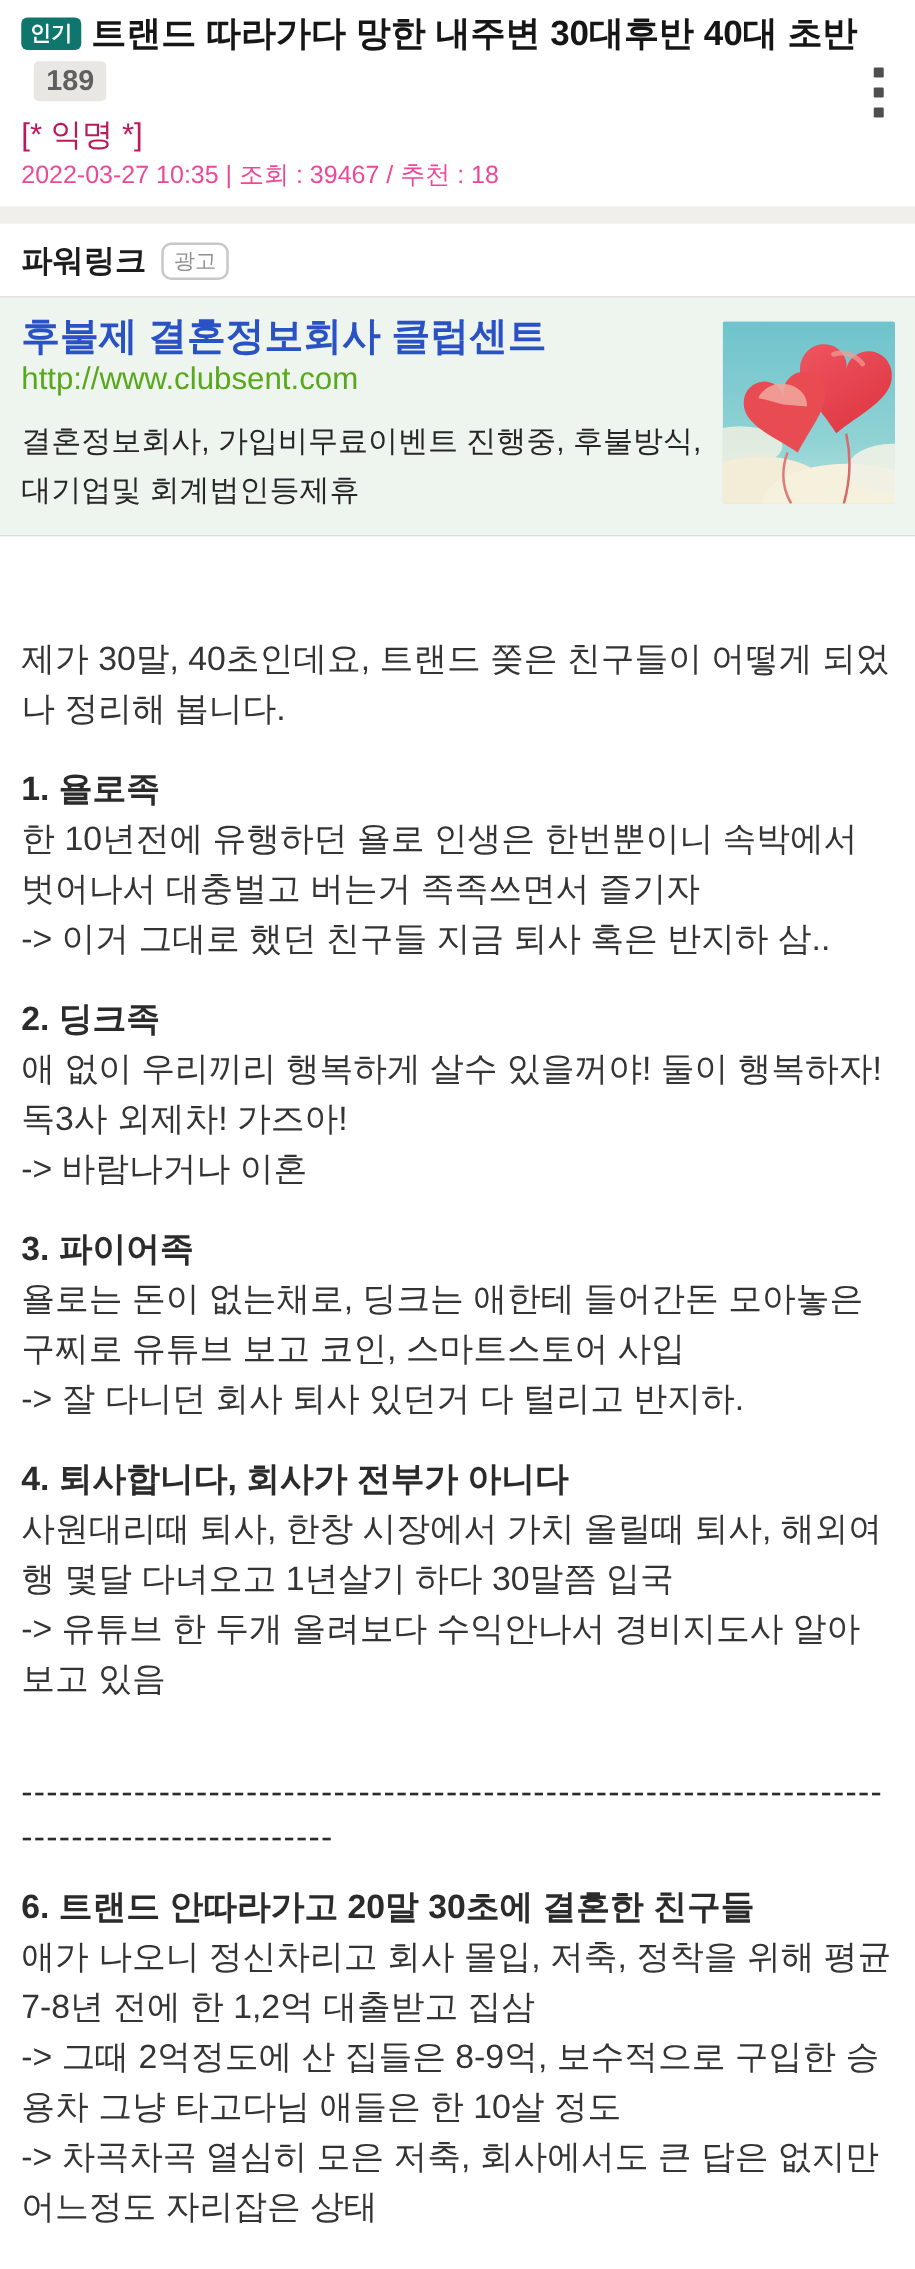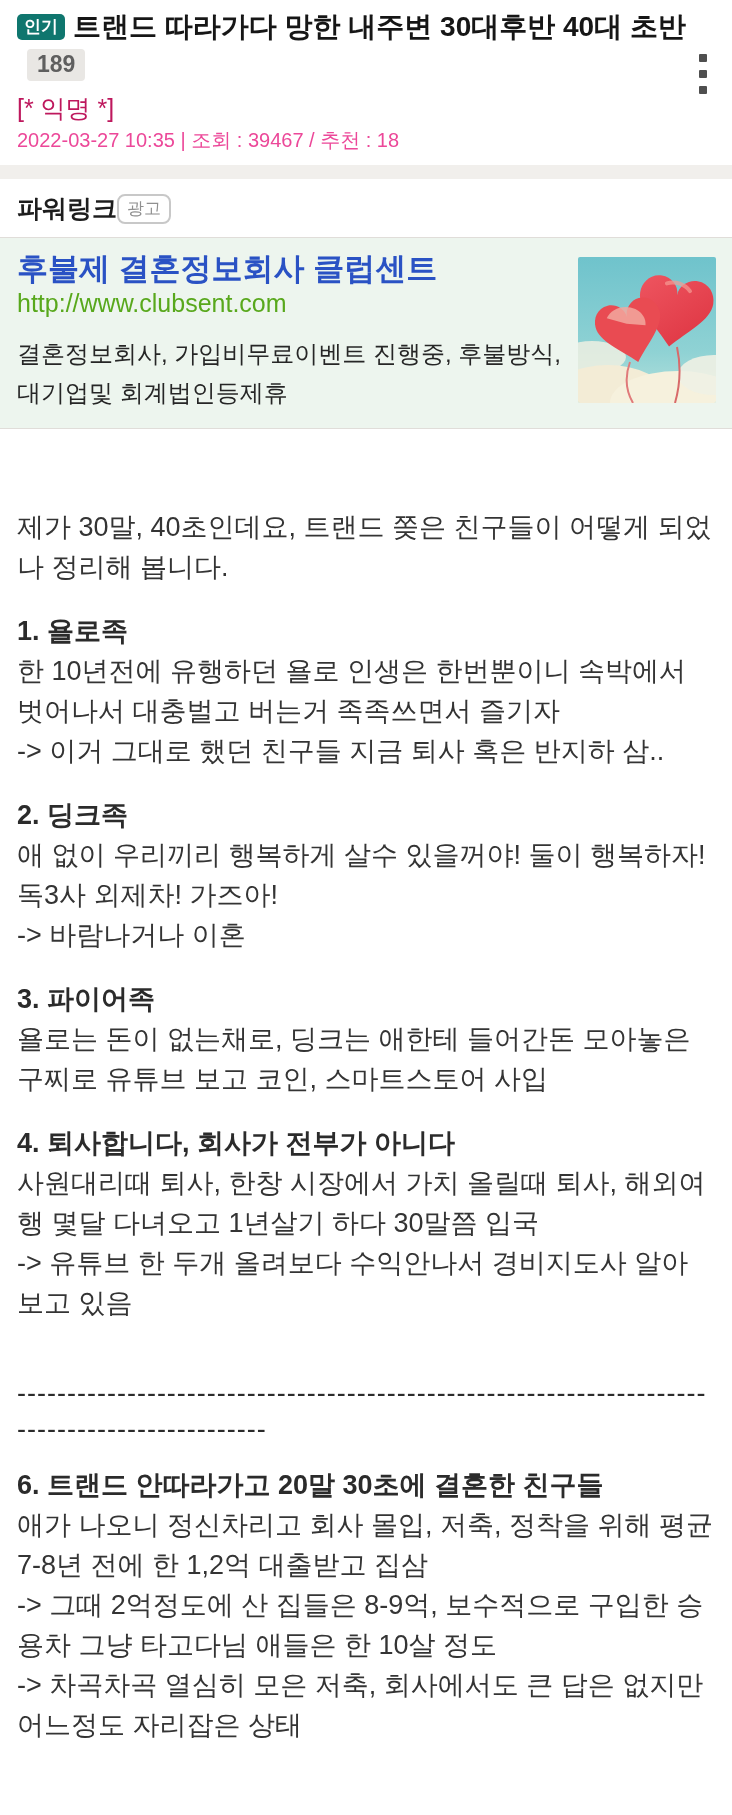--- a/index.html
+++ b/index.html
@@ -30,21 +30,21 @@
   .kebab {
     position:absolute; right:25px; top:52px; width:10px;
     display:flex; flex-direction:column; gap:8px; cursor:pointer; padding:2px;
   }
   .kebab .dot { width:8px; height:8px; background:#4f4f4f; border-radius:1px; }
 
   
   .band { margin-top:12px; height:14px; background:#f1efec; width:732px; }
 
   
-  .powerlink-head { padding:13px 17px 12px 17px; display:flex; align-items:center; }
+  .powerlink-head { padding:13px 17px 12px 17px; display:flex; align-items:center; gap:12px; }
   .powerlink-label { font-size:25px; font-weight:bold; color:#1d1d1d; }
   .adtag {
     display:inline-block; border:2px solid #c8c8c8; border-radius:8px;
     color:#909090; font-size:17px; line-height:17px; padding:4px 8px 5px 8px; background:#fff;
   }
   .ad-box {
     border-top:1px solid #e0ddd9; border-bottom:1px solid #e0ddd9;
     background:#edf5ee; padding:16px 16px 16px 17px; overflow:hidden;
   }
   .ad-image {
@@ -137,20 +137,21 @@
 
   <div class="section">
     <div class="section-heading">2. 딩크족</div>
     <div>애 없이 우리끼리 행복하게 살수 있을꺼야! 둘이 행복하자! 독3사 외제차! 가즈아!</div>
     <div>-&gt; 바람나거나 이혼</div>
   </div>
 
   <div class="section">
     <div class="section-heading">3. 파이어족</div>
     <div>욜로는 돈이 없는채로, 딩크는 애한테 들어간돈 모아놓은 구찌로 유튜브 보고 코인, 스마트스토어 사입</div>
+    <div>-&gt; 잘 다니던 회사 퇴사 있던거 다 털리고 반지하.</div>
   </div>
 
   <div class="section">
     <div class="section-heading">4. 퇴사합니다, 회사가 전부가 아니다</div>
     <div>사원대리때 퇴사, 한창 시장에서 가치 올릴때 퇴사, 해외여행 몇달 다녀오고 1년살기 하다 30말쯤 입국</div>
     <div>-&gt; 유튜브 한 두개 올려보다 수익안나서 경비지도사 알아보고 있음</div>
   </div>
 
   <div class="dash-separator">----------------------------------------------------------------------------------------------</div>
 

